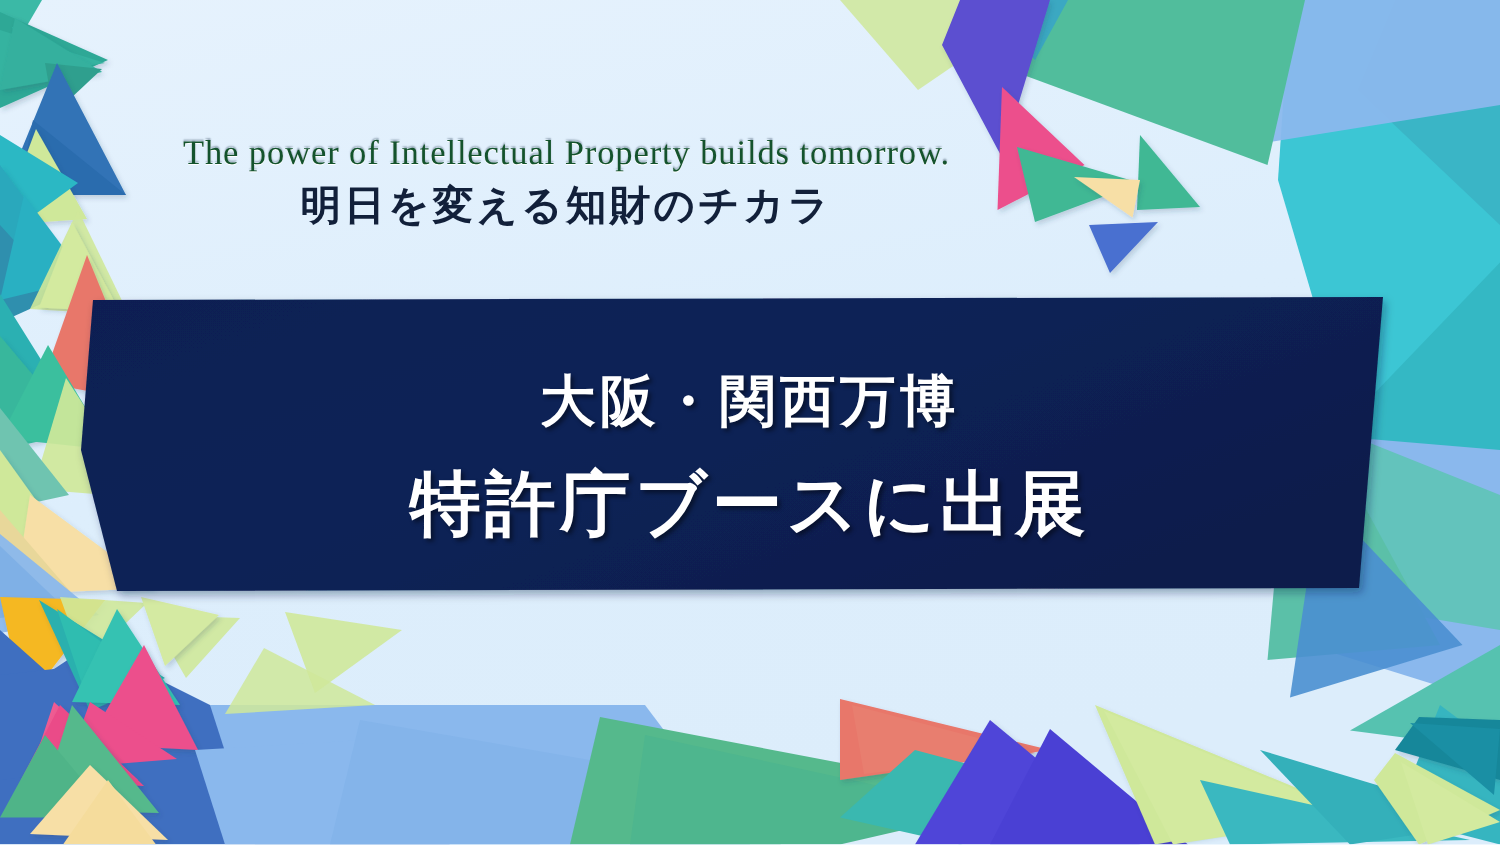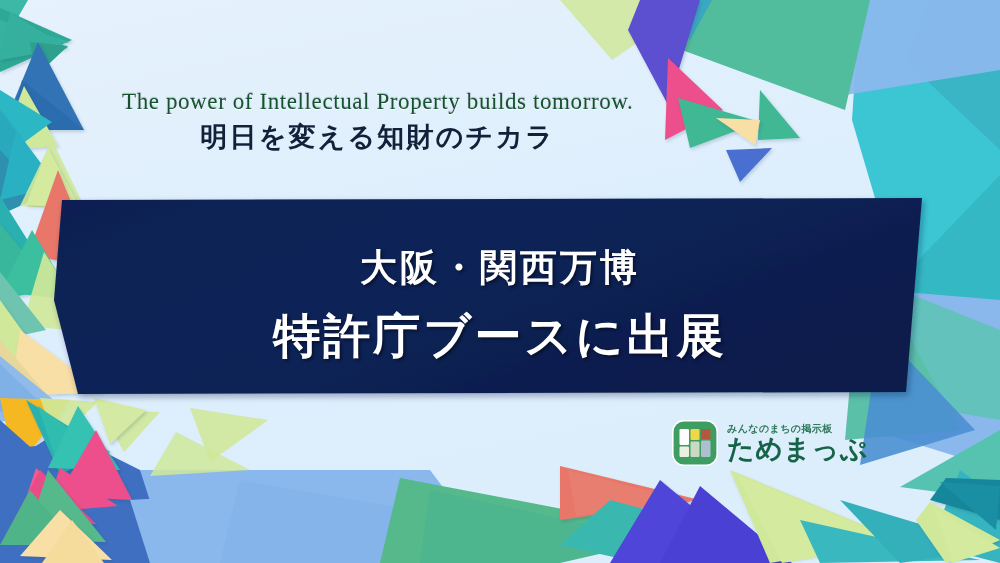--- a/index.html
+++ b/index.html
@@ -276,29 +276,14 @@
       <filter id="bannerShadow" x="-10%" y="-20%" width="125%" height="160%">
         <feDropShadow dx="2" dy="3" stdDeviation="3" flood-color="#0a2240" flood-opacity="0.35"></feDropShadow>
       </filter>
     </defs>
     <polygon points="62,200 922,198 906,392 78,394 54,300" fill="url(#navyGrad)" filter="url(#bannerShadow)"></polygon>
   </svg>
 
   <div class="banner-text banner-line1">大阪・関西万博</div>
   <div class="banner-text banner-line2">特許庁ブースに出展</div>
 
-  <div class="logo">
-    <svg class="logo-mark" viewBox="0 0 46 46" aria-hidden="true">
-      <rect x="0.8" y="0.8" width="44.4" height="44.4" rx="11" ry="11" fill="#3e9e62" stroke="#ffffff" stroke-width="1.6"></rect>
-      <rect x="7.5" y="9" width="9.5" height="16" rx="1.2" fill="#fdfdfb"></rect>
-      <rect x="18.5" y="9" width="9" height="11" rx="1.2" fill="#f2d64a"></rect>
-      <rect x="29" y="9" width="9.5" height="10" rx="1.2" fill="#b4573f"></rect>
-      <rect x="7.5" y="26.5" width="9.5" height="10.5" rx="1.2" fill="#e9f0e2"></rect>
-      <rect x="18.5" y="21.5" width="9" height="15.5" rx="1.2" fill="#c9d9c2"></rect>
-      <rect x="29" y="20.5" width="9.5" height="16.5" rx="1.2" fill="#aebfcf"></rect>
-    </svg>
-    <div class="logo-words">
-      <div class="logo-sub">みんなのまちの掲示板</div>
-      <div class="logo-name">ためまっぷ</div>
-    </div>
-  </div>
 
 </div>
 
 </body></html>

